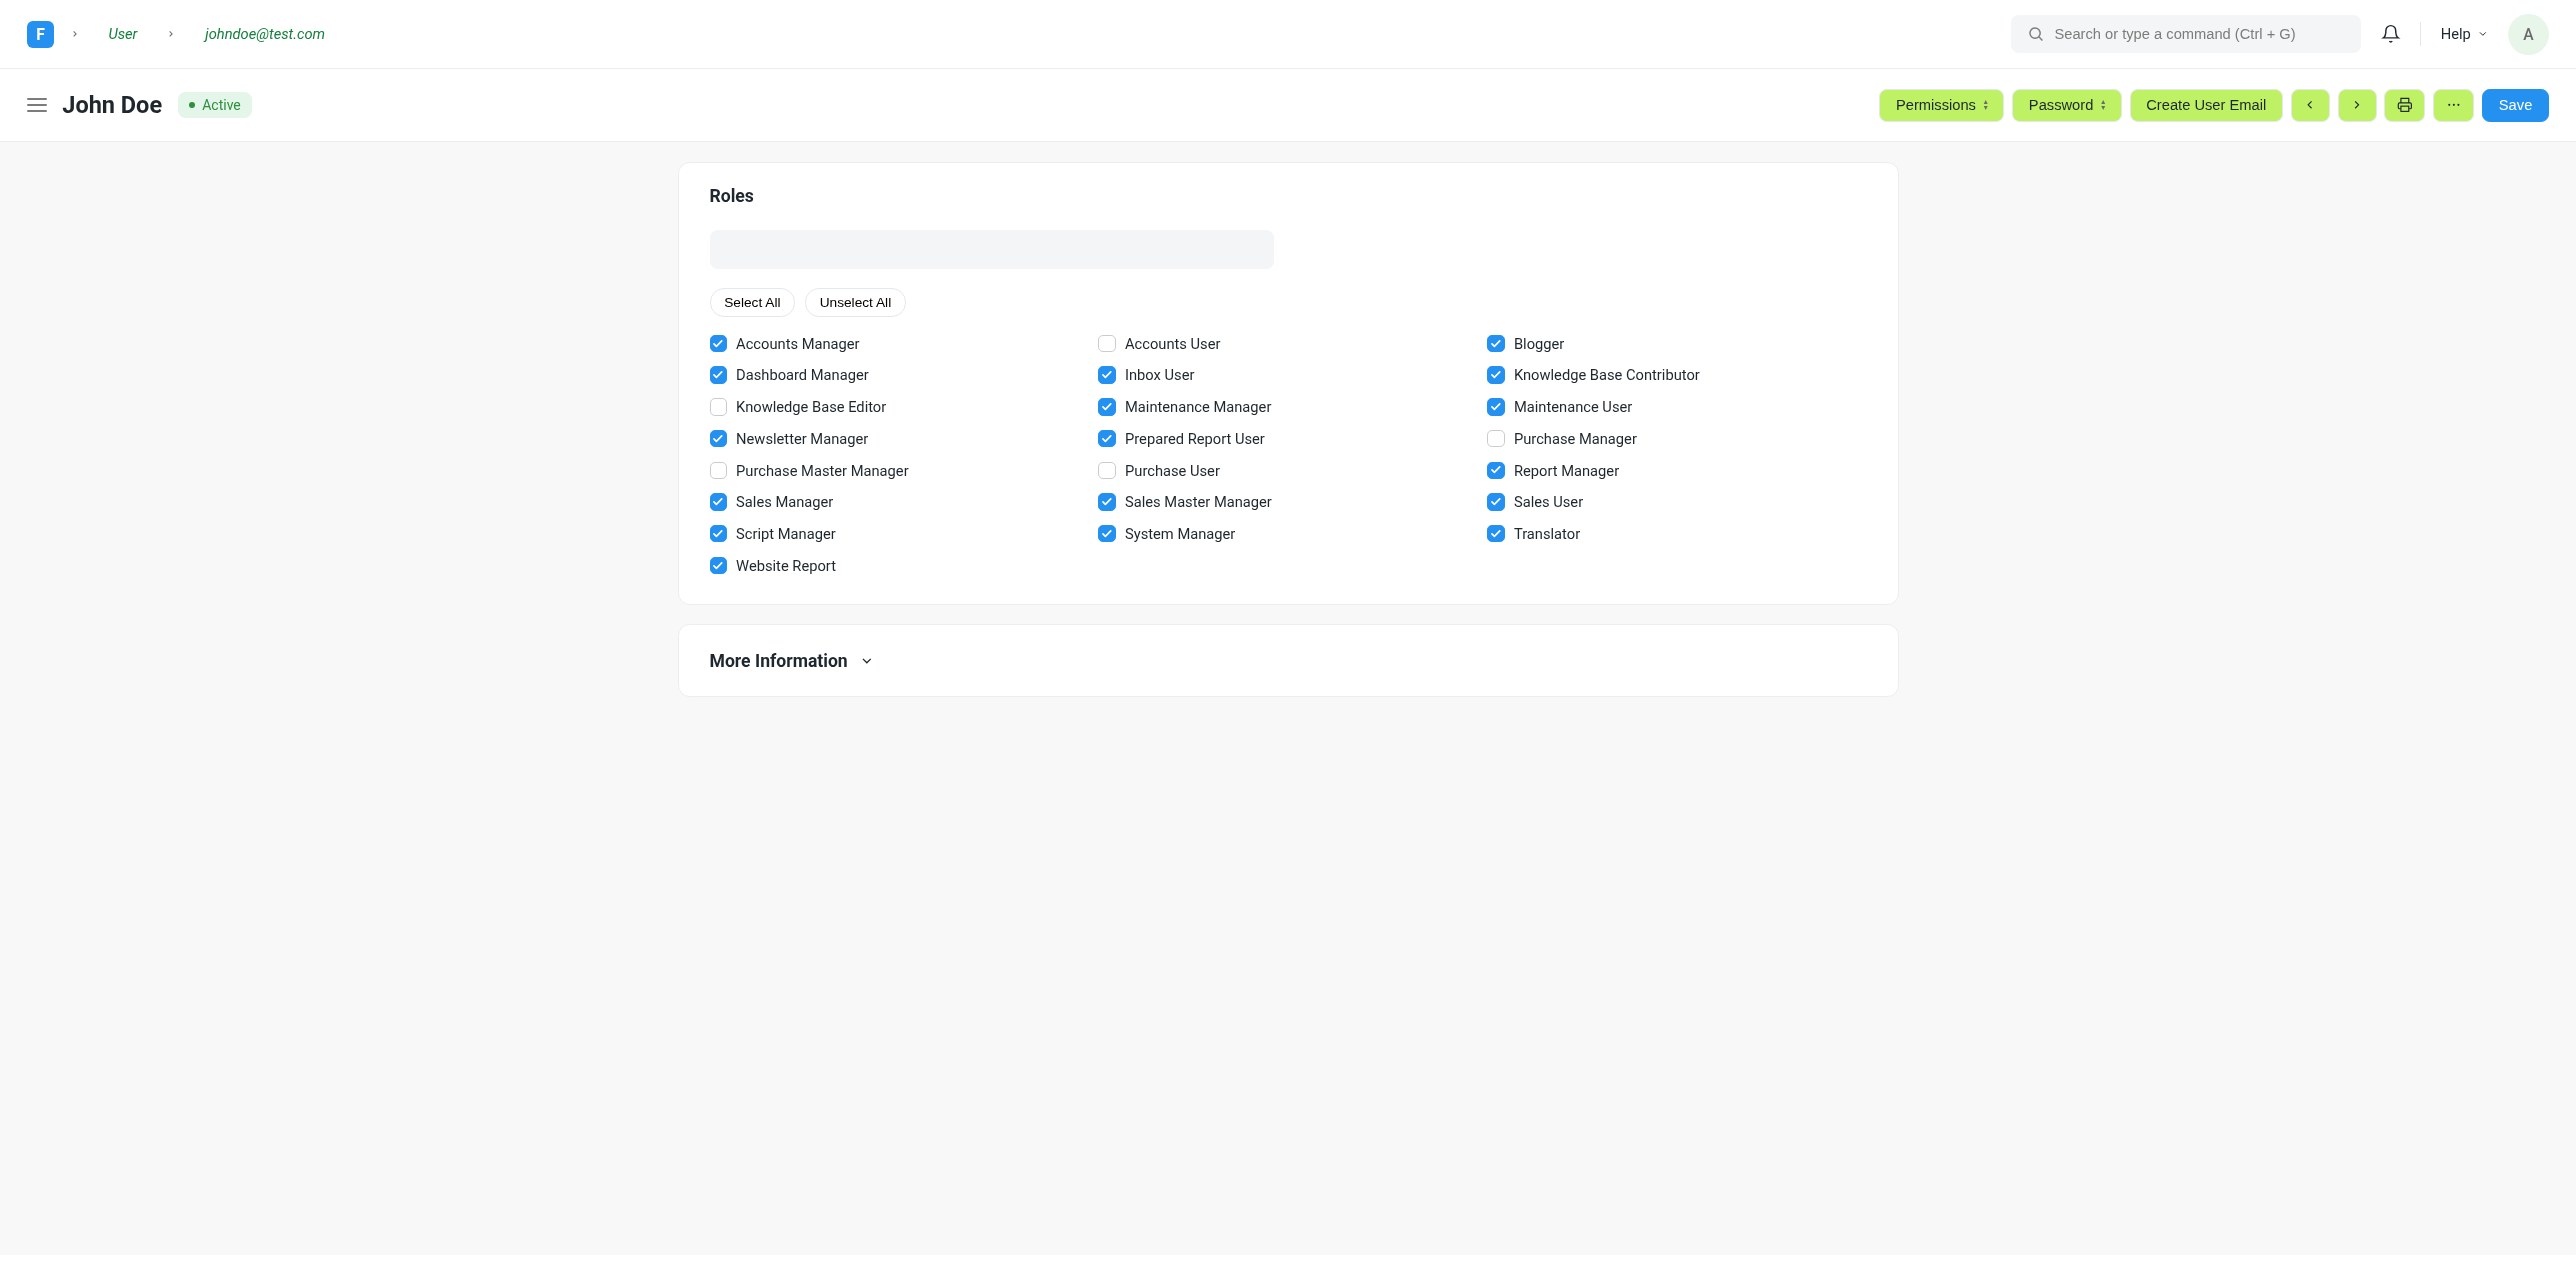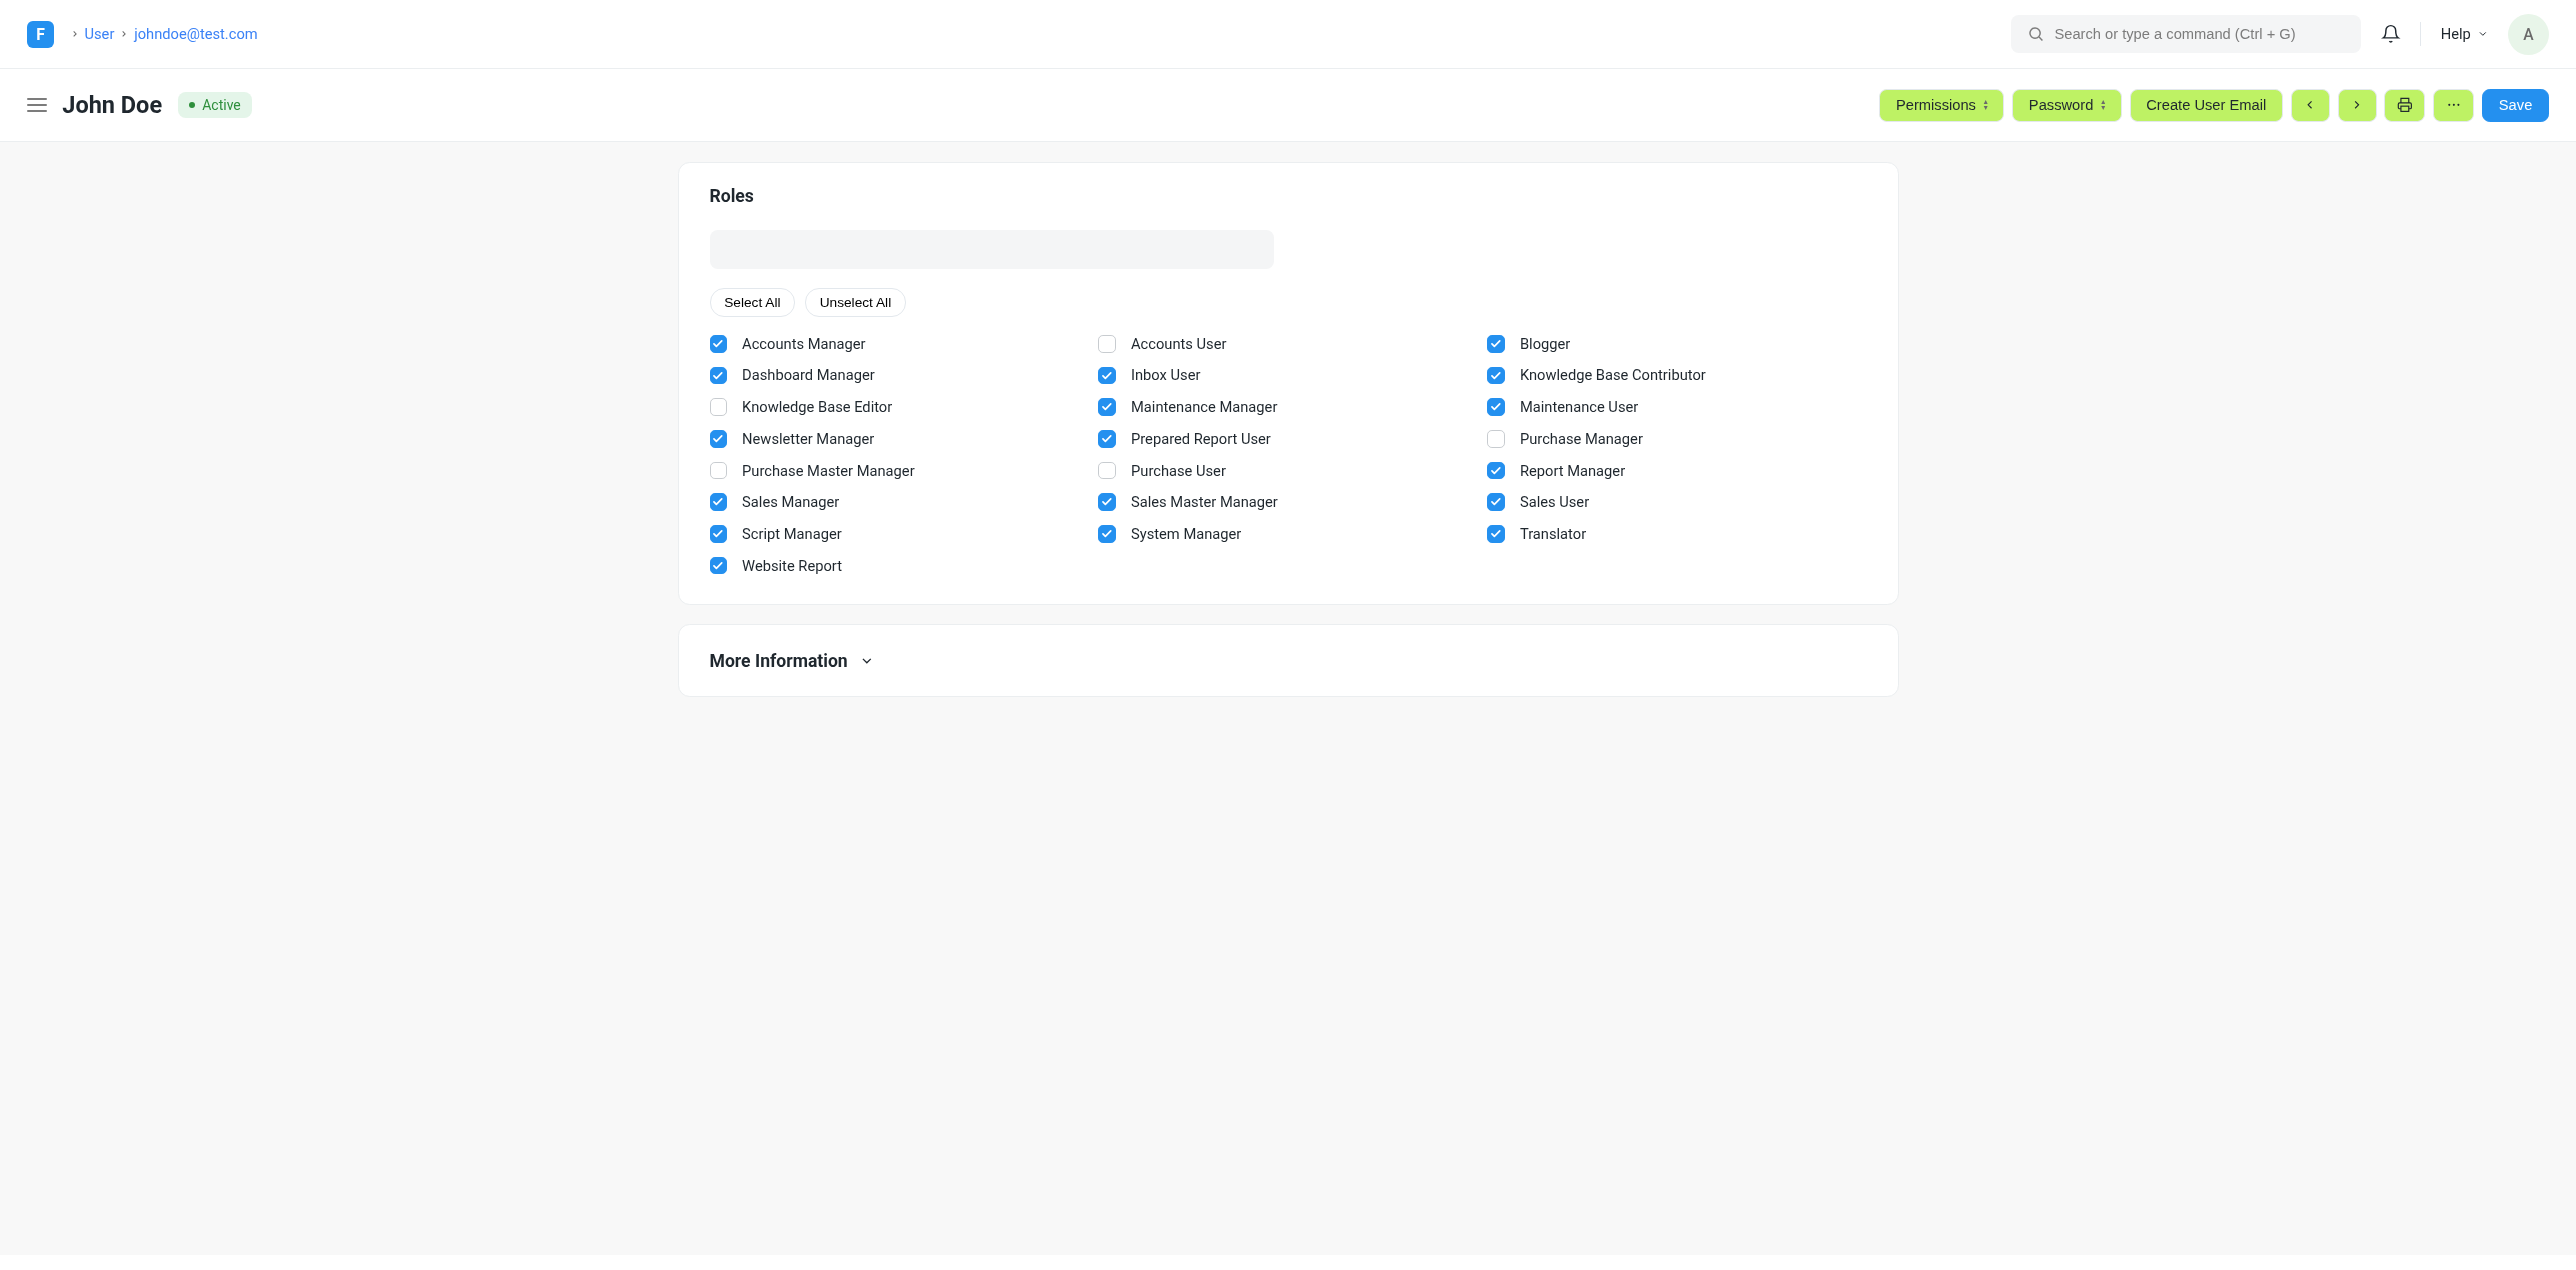--- a/index.html
+++ b/index.html
@@ -20,22 +20,22 @@
       height: 69px;
     }
     .logo {
       width: 27px; height: 27px;
       background: #2490ef;
       border-radius: 5.9px;
       display: flex; align-items: center; justify-content: center;
       color: #fff; font-weight: 700; font-size: 15.7px;
     }
     .breadcrumb {
-      display: flex; align-items: center; gap: 5px;
-      color: #3b82f6; font-size: 14.7px;
+      display: flex; align-items: center; gap: 29px;
+      color: #15803d; font-size: 14.7px; font-style: italic;
     }
     .breadcrumb-sep {
       color: #7c7c7c;
     }
     .nav-right {
       margin-left: auto;
       display: flex; align-items: center; gap: 19.6px;
     }
     .search-box {
       background: #f4f5f6;
@@ -144,21 +144,21 @@
       cursor: pointer;
     }
 
     .roles-grid {
       display: grid;
       grid-template-columns: repeat(3, 1fr);
       column-gap: 9.8px;
       row-gap: 13.7px;
     }
     .role-item {
-      display: flex; align-items: center; gap: 15px;
+      display: flex; align-items: flex-start; gap: 9px;
       font-size: 14.7px;
     }
     .checkbox {
       width: 17.6px; height: 17.6px; border-radius: 4.9px;
       display: flex; align-items: center; justify-content: center;
       flex-shrink: 0;
       cursor: pointer;
     }
     .checkbox.checked { background: #2490ef; border: 1px solid #2490ef; }
     .checkbox.unchecked { background: #fff; border: 1.5px solid #c8ccd0; }

